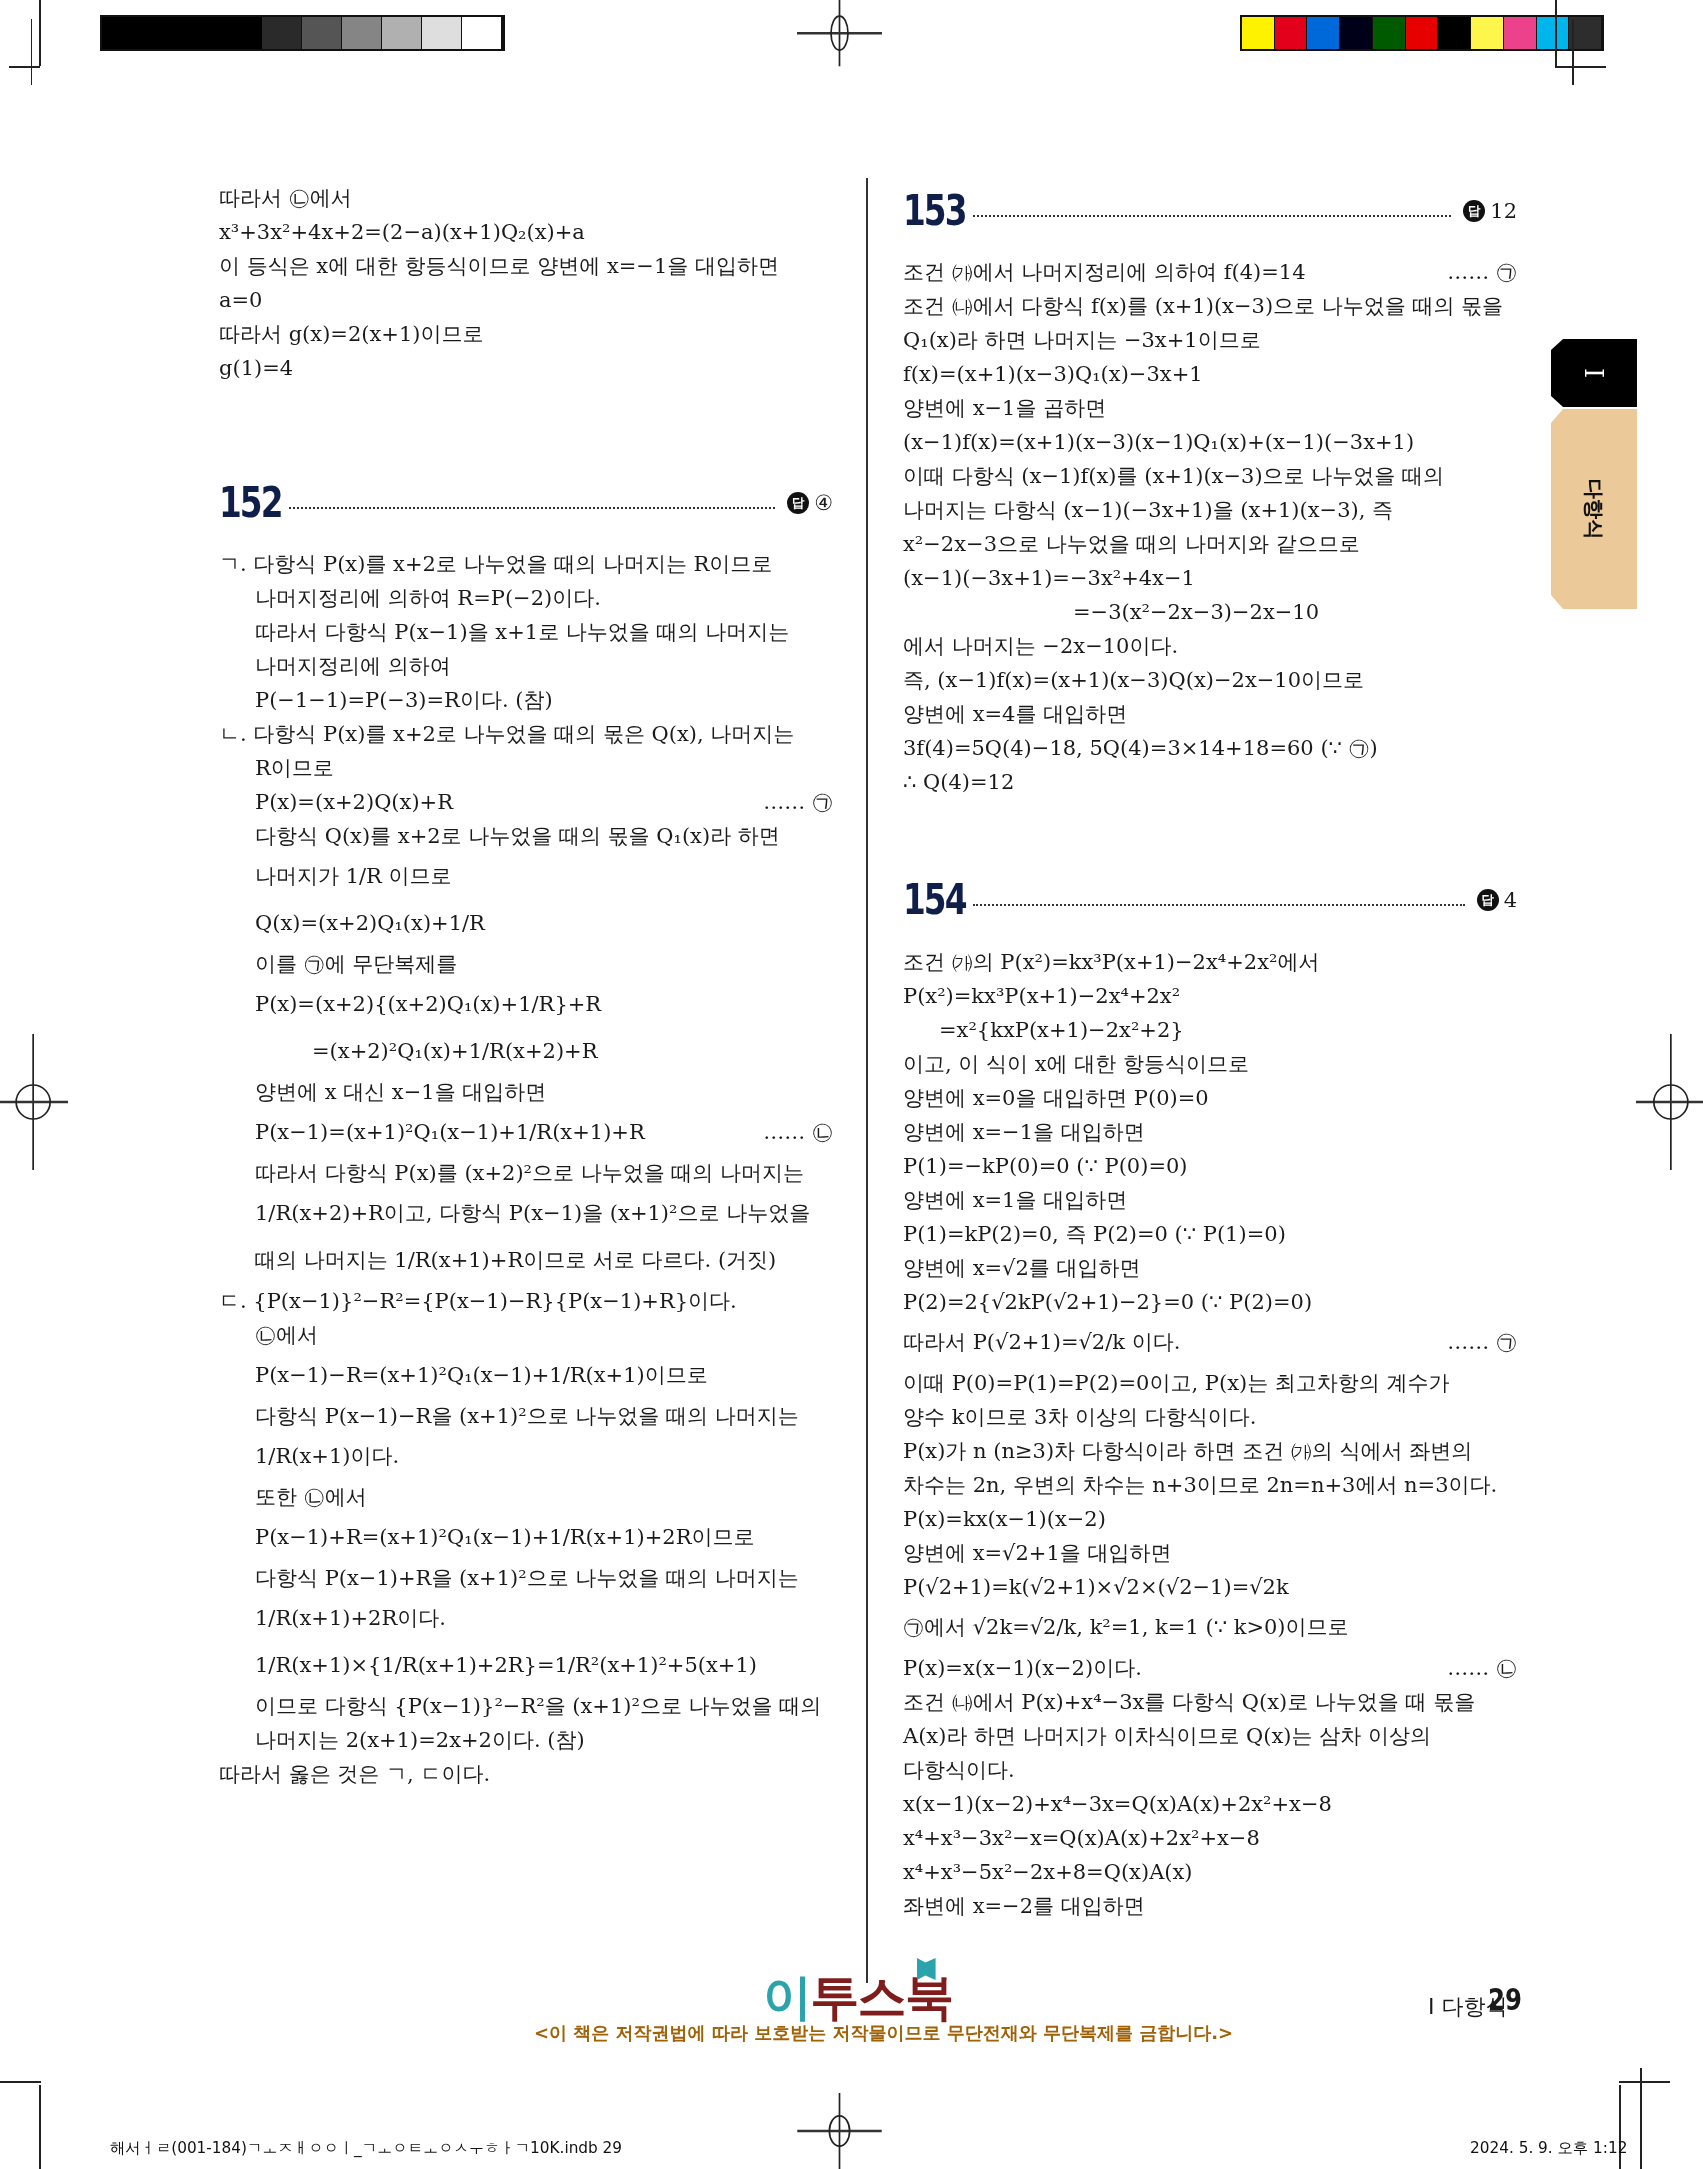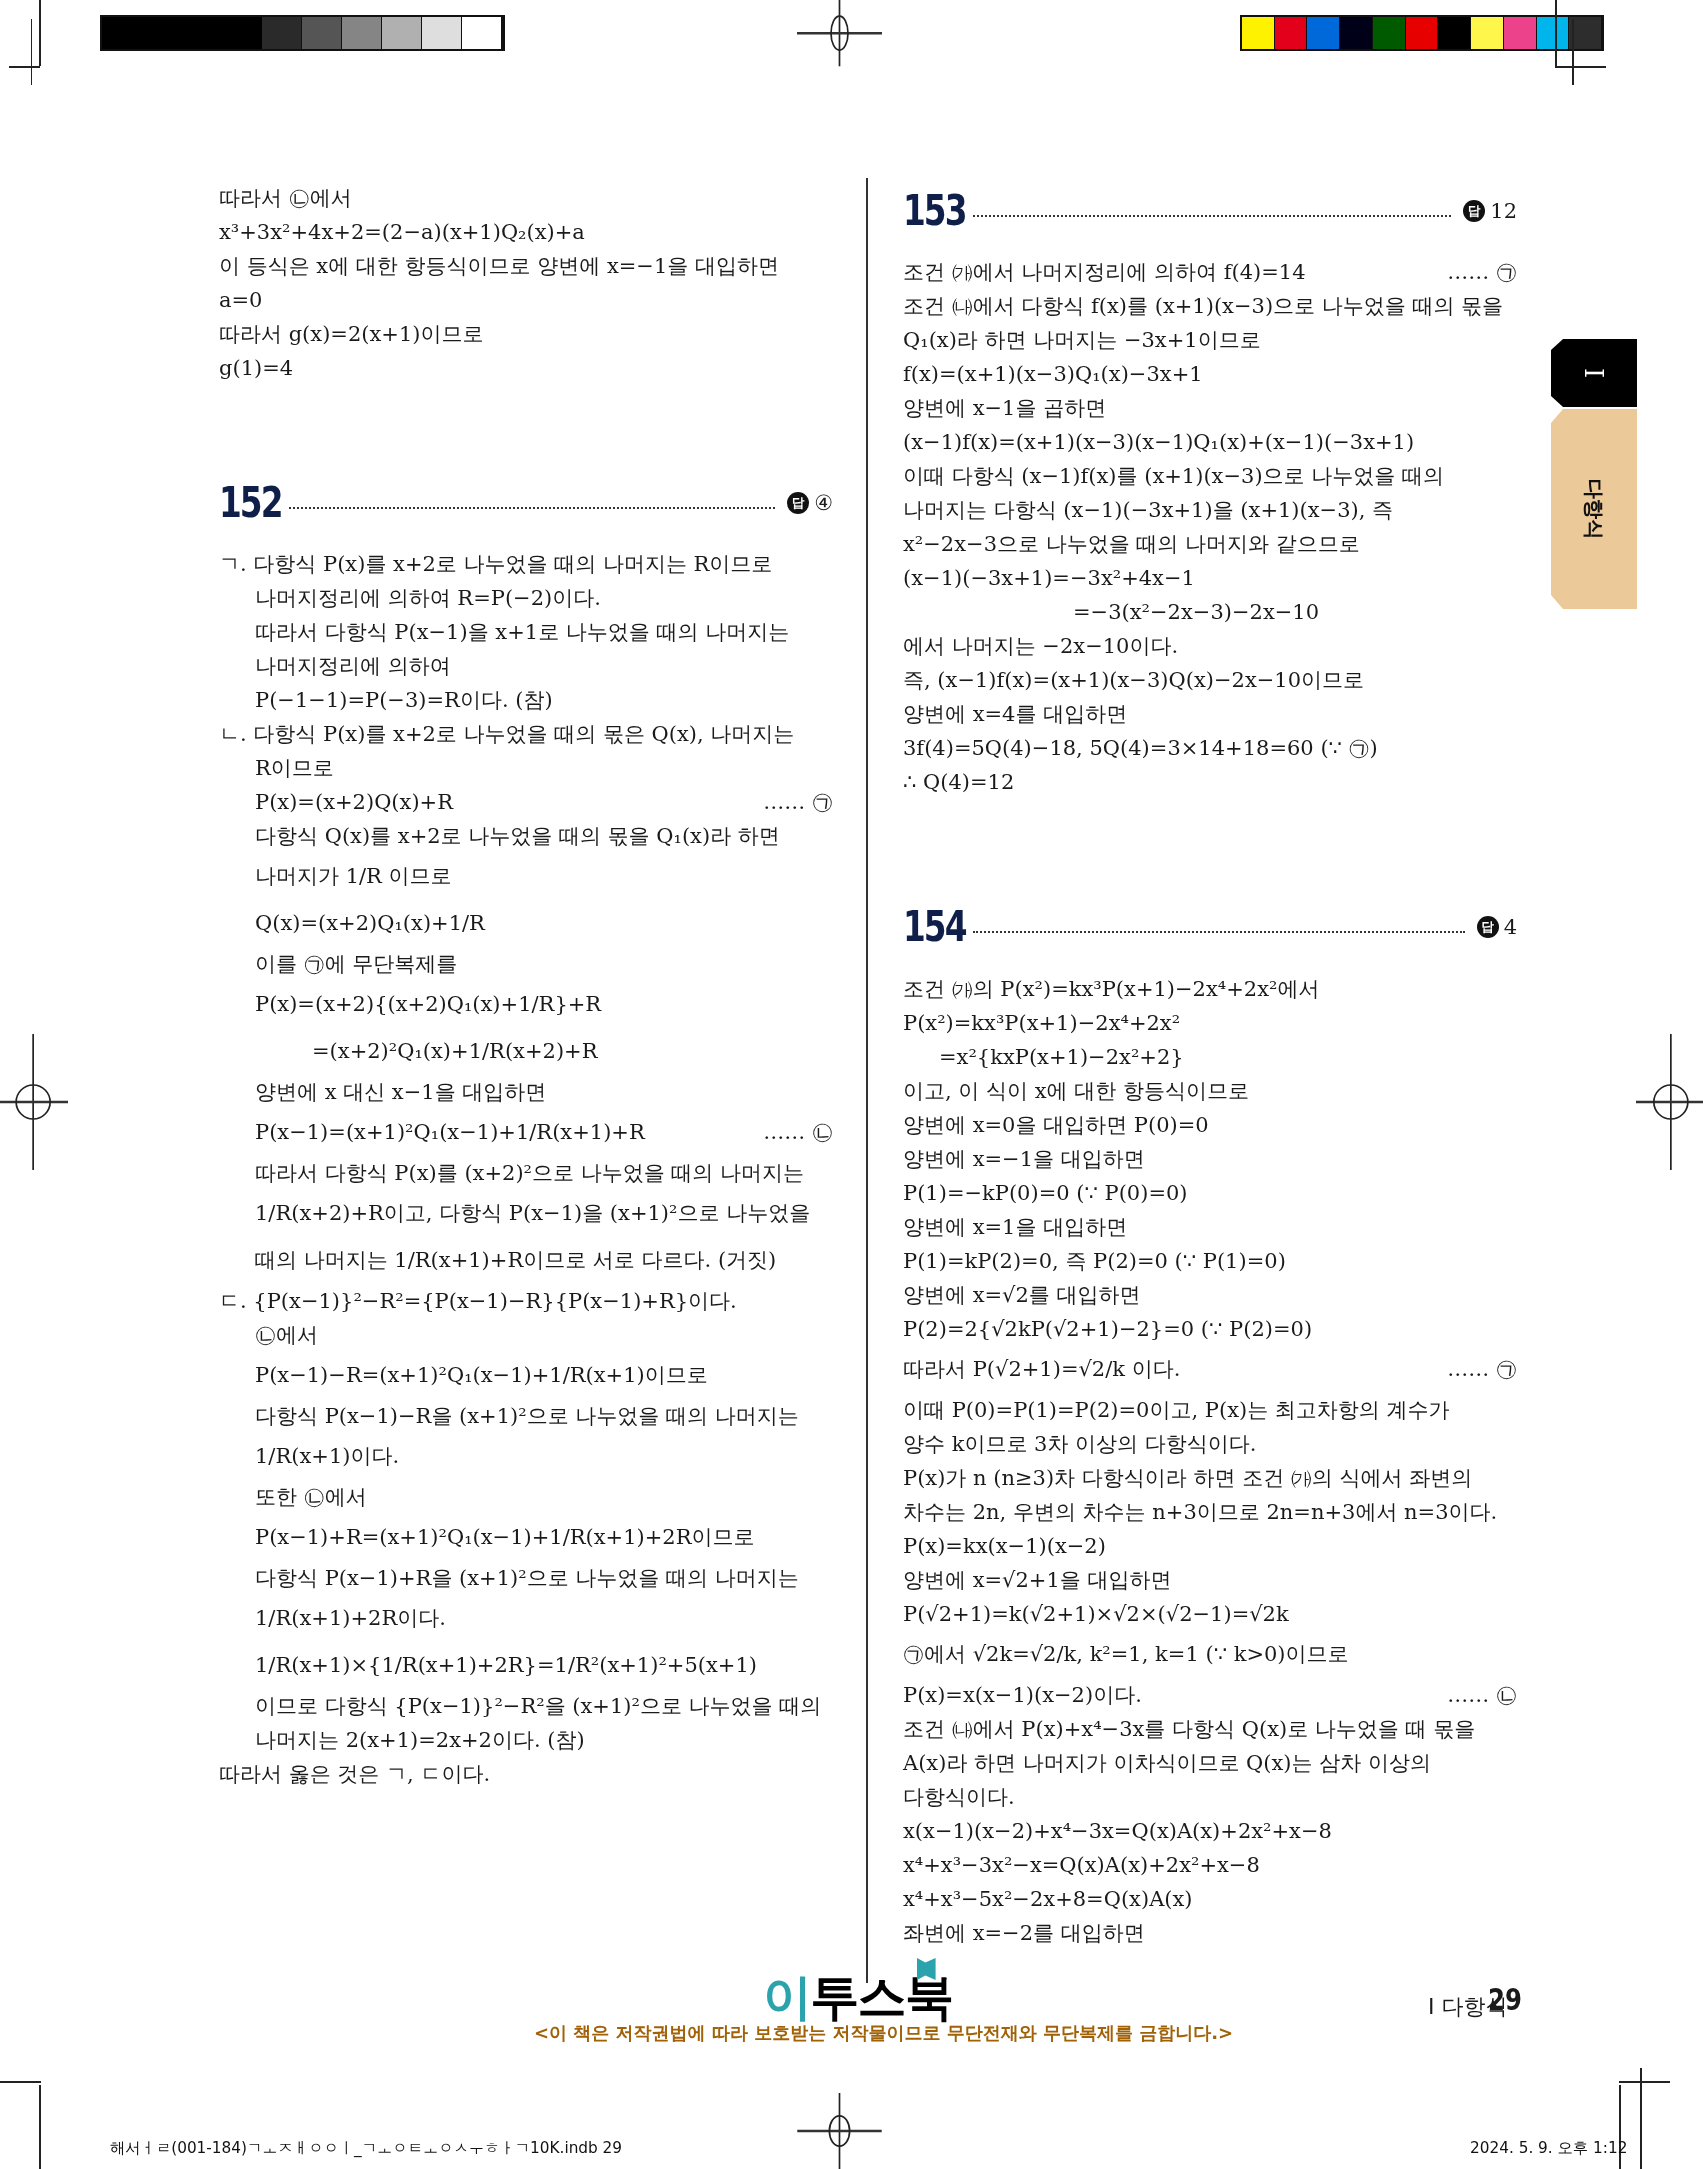--- a/index.html
+++ b/index.html
@@ -30,21 +30,21 @@
              clip-path: polygon(14% 0, 100% 0, 100% 100%, 14% 100%, 0 84%, 0 16%);
              display:flex; align-items:center; justify-content:center; font-size:25.4px; }
   .tab-num span { transform:rotate(90deg); }
   .tab-chap { position:absolute; left:1551px; top:409px; width:86px; height:200px; background:#ecc998;
               clip-path: polygon(14% 0, 100% 0, 100% 100%, 14% 100%, 0 93%, 0 7%);
               display:flex; align-items:center; justify-content:center; }
   .tab-chap span { transform:rotate(90deg); font-family:"DejaVu Sans", sans-serif; font-weight:bold; font-size:20.3px; color:#111; white-space:nowrap; }
   
   .logo { position:absolute; left:763px; top:1965px; font-family:"DejaVu Sans", sans-serif; font-weight:bold; font-size:49px; letter-spacing:-1.7px; }
   .logo .c1 { color:#2ba3ad; }
-  .logo .c2 { color:#000000; }
+  .logo .c2 { color:#7f1d1d; }
   .logo-flag { position:absolute; left:917px; top:1958px; width:18.6px; height:22px; background:#2ba3ad; clip-path:polygon(0 0, 45% 20%, 100% 0, 100% 100%, 45% 80%, 0 100%); }
   .copyright { position:absolute; left:534px; top:2021px; font-family:"DejaVu Sans", sans-serif; font-weight:bold; font-size:18px; color:#a16207; }
   .page-chap { position:absolute; left:1428px; top:1992px; font-family:"DejaVu Sans", sans-serif; font-size:22px; }
   .page-num { position:absolute; left:1488px; top:1982px; font-family:"DejaVu Sans", sans-serif; font-weight:bold; font-size:30.5px; transform:scaleX(0.8); transform-origin:left; }
   .slug { position:absolute; top:2138px; font-family:"DejaVu Sans", sans-serif; font-size:15.3px; color:#111; }
 </style>
 </head>
 <body>
 
 <div class="swatch-bar" style="left:100px; width:405px;" id="graybar">
@@ -183,21 +183,21 @@
         <div class="line"><span>(x−1)(−3x+1)=−3x²+4x−1</span></div>
         <div class="line ind3"><span>=−3(x²−2x−3)−2x−10</span></div>
         <div class="line"><span>에서 나머지는 −2x−10이다.</span></div>
         <div class="line"><span>즉, (x−1)f(x)=(x+1)(x−3)Q(x)−2x−10이므로</span></div>
         <div class="line"><span>양변에 x=4를 대입하면</span></div>
         <div class="line"><span>3f(4)=5Q(4)−18, 5Q(4)=3×14+18=60 (∵ ㉠)</span></div>
         <div class="line"><span>∴ Q(4)=12</span></div>
       </div>
   </div>
 
-  <div style="margin-top:98px;">
+  <div style="margin-top:71px;">
     <div class="prob-head">
       <span class="prob-num">154</span>
       <span class="prob-dots"></span>
       <span class="ans-badge">답</span>
       <span class="ans-val">4</span>
     </div>
     <div id="p154">
         <div class="line"><span>조건 ㈎의 P(x²)=kx³P(x+1)−2x⁴+2x²에서</span></div>
         <div class="line"><span>P(x²)=kx³P(x+1)−2x⁴+2x²</span></div>
         <div class="line ind1"><span>=x²{kxP(x+1)−2x²+2}</span></div>

